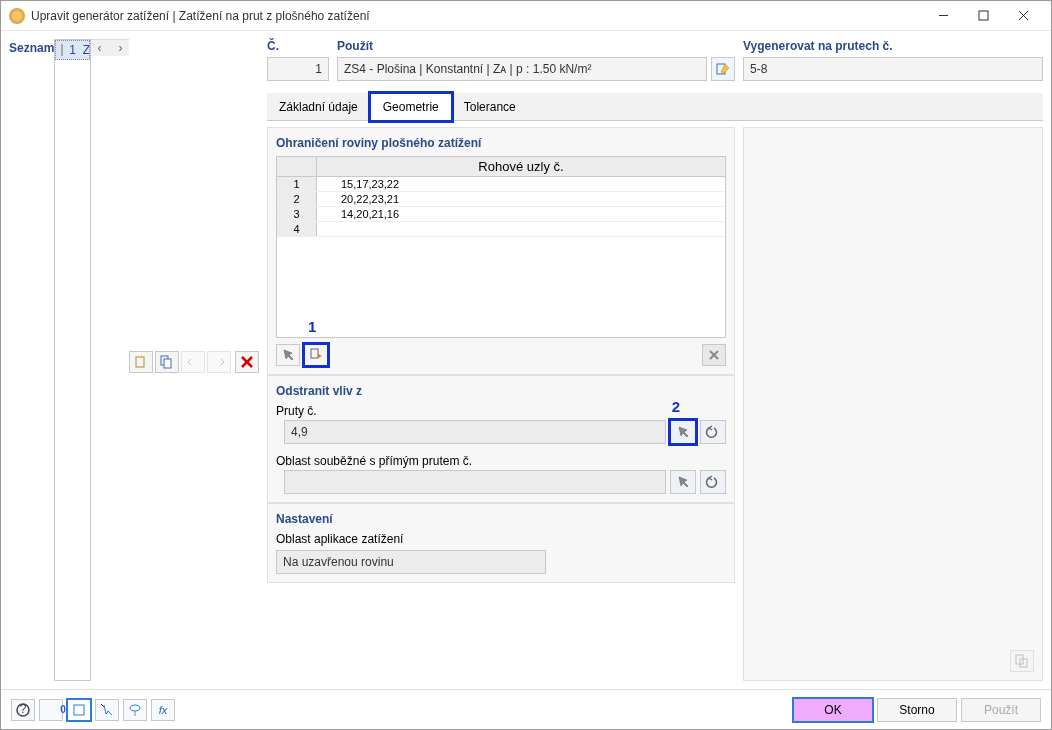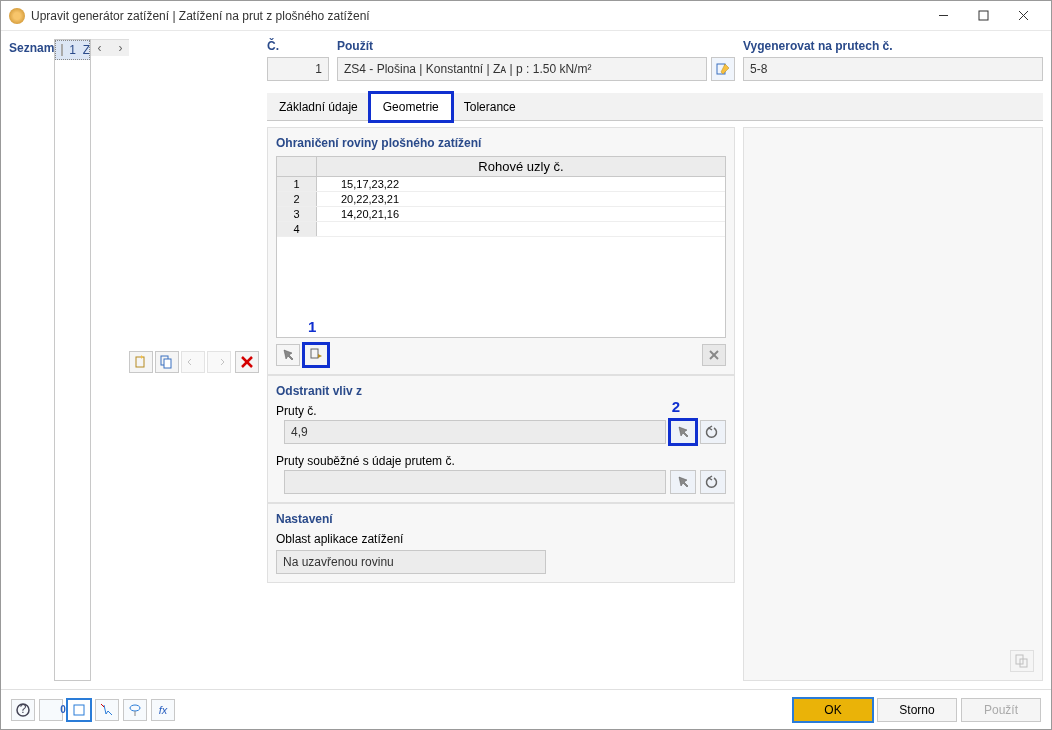--- a/index.html
+++ b/index.html
@@ -74,21 +74,21 @@
 .field-and-btns { display:flex; gap:4px; align-items:center;margin-left:8px; }
 .field-and-btns .txt { flex:1; background:#ececec; }
 .roundbtn { width:26px; height:24px; border:1px solid #c8c8c8; background:#eef2f8; display:flex; align-items:center; justify-content:center; cursor:pointer; }
 
 .bottom-side-btn { position:absolute; bottom:8px; right:8px; }
 
 
 .footer { position:absolute; bottom:0; left:0; right:0; height:40px; border-top:1px solid #e0e0e0; display:flex; align-items:center; padding:0 10px; gap:4px; background:#fff;}
 .footer .iconbtn { background:#f7fafd; }
 .footer .btn { width:80px; height:24px; border:1px solid #c8c8c8; background:#f5f5f5; cursor:pointer; }
-.footer .btn.primary { outline: 2px solid #2a7cd8; outline-offset: -1px; background:#eab308; }
+.footer .btn.primary { outline: 2px solid #2a7cd8; outline-offset: -1px; background:#f0abfc; }
 .footer .btn.disabled { color:#aaa; }
 .footer-spacer { flex:1; }
 </style>
 </head>
 <body>
 
 <div class="titlebar">
   <div class="appicon"></div>
   <div class="title">Upravit generátor zatížení | Zatížení na prut z plošného zatížení</div>
   <div class="winbtn">
@@ -251,21 +251,21 @@
                   <path d="M3 2 L5 11 L7 8 L11 12 L12 11 L8 7 L11 5 Z" fill="#888" stroke="#555" stroke-width="0.5"></path>
                 </svg>
               </div>
             <div class="roundbtn">
                 <svg width="16" height="14">
                   <path d="M4 3 A5 5 0 1 0 9 3" fill="none" stroke="#666" stroke-width="1.5"></path>
                   <path d="M7 1 L4 3 L7 5" fill="none" stroke="#666" stroke-width="1.5"></path>
                 </svg>
               </div>
           </div>
-          <div style="margin:10px 0 2px 0;">Pruty souběžné s údaje prutem č.</div>
+          <div style="margin:10px 0 2px 0;">Oblast souběžné s přímým prutem č.</div>
           <div class="field-and-btns">
             <div class="txt"></div>
             <div class="roundbtn">
                 <svg width="14" height="14">
                   <path d="M3 2 L5 11 L7 8 L11 12 L12 11 L8 7 L11 5 Z" fill="#888" stroke="#555" stroke-width="0.5"></path>
                 </svg>
               </div>
             <div class="roundbtn">
                 <svg width="16" height="14">
                   <path d="M4 3 A5 5 0 1 0 9 3" fill="none" stroke="#666" stroke-width="1.5"></path>

